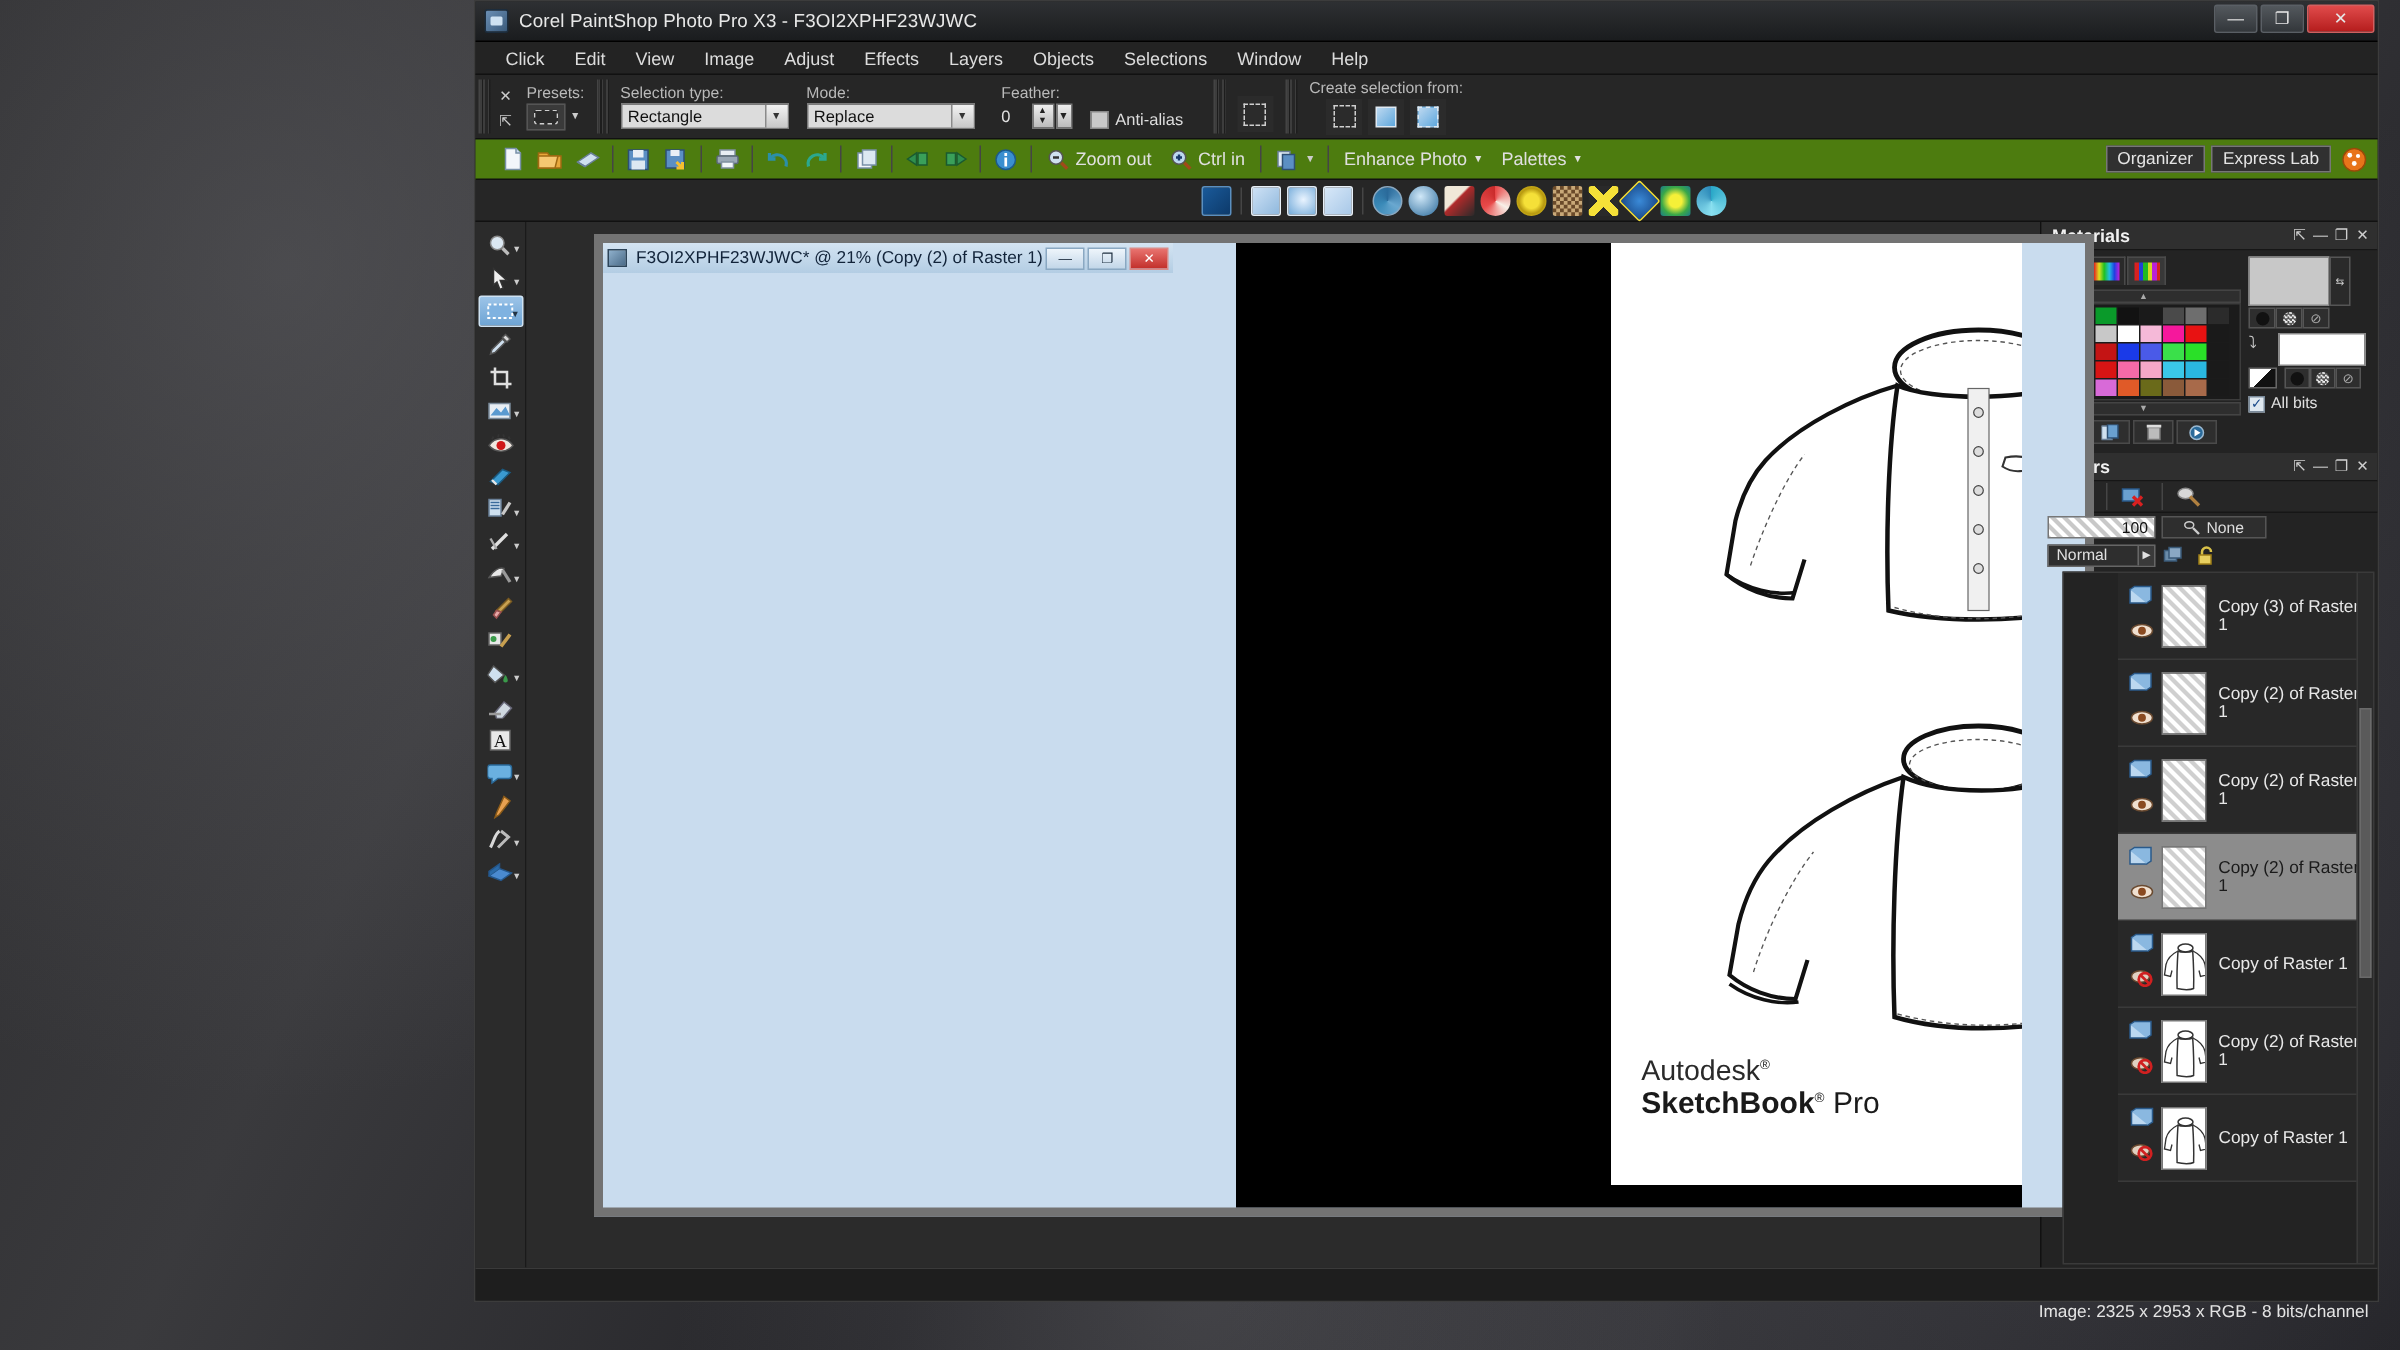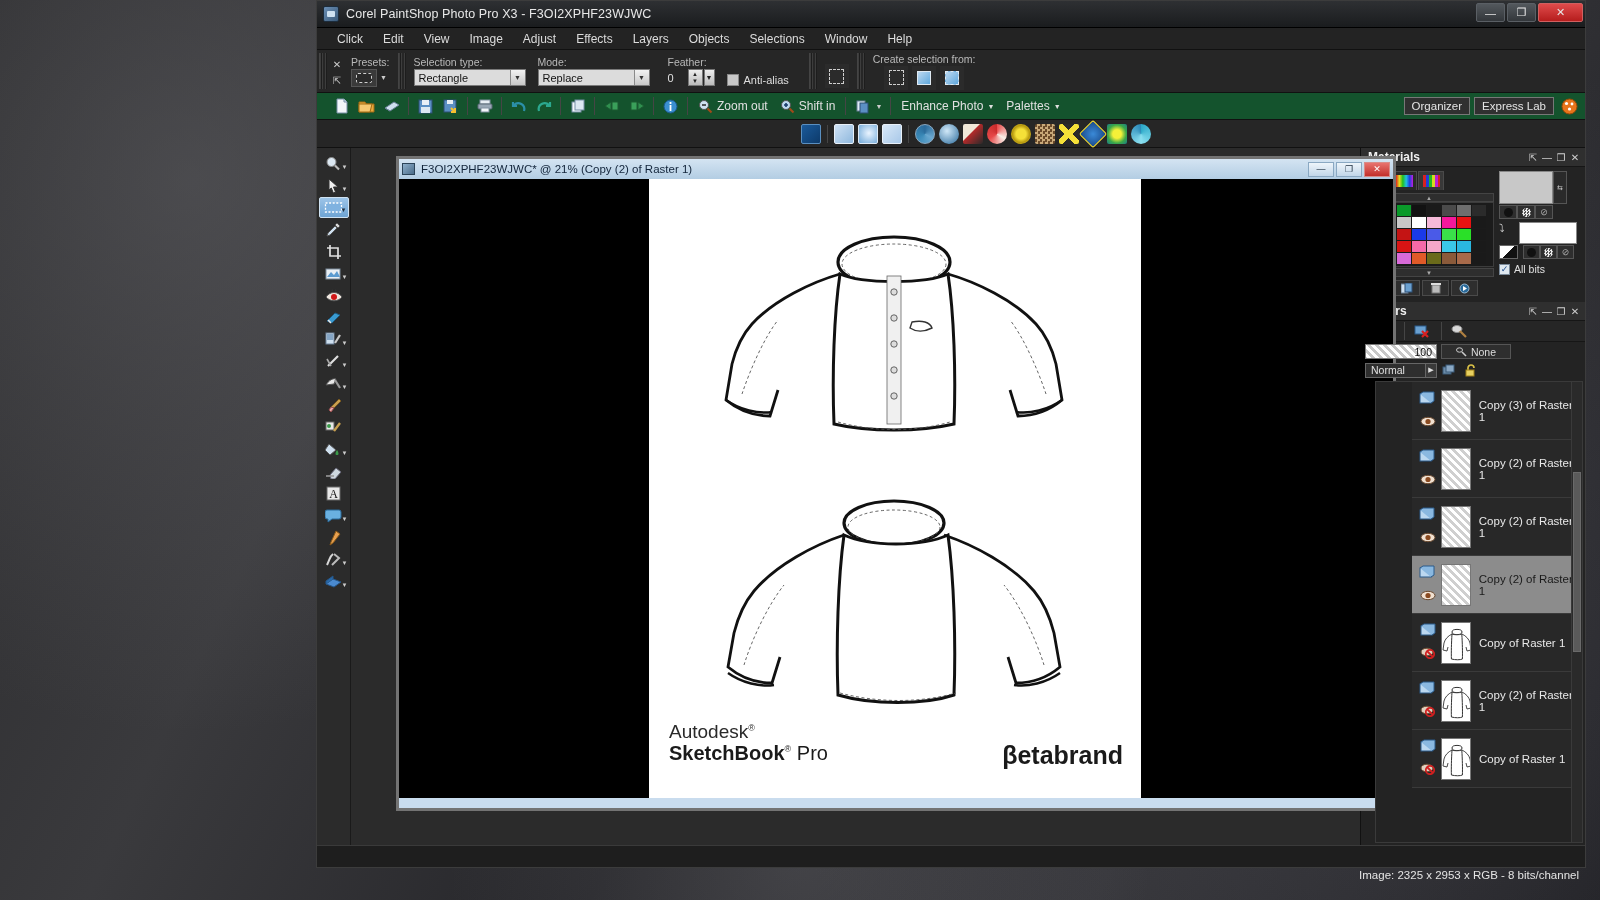--- a/index.html
+++ b/index.html
@@ -65,21 +65,21 @@
   .spinarw{width:11px;height:17px;background:linear-gradient(180deg,#eee,#bbb);border:1px solid #777;
     display:flex;align-items:center;justify-content:center;font-size:7px;color:#222;margin-left:1px;}
   .chk{display:flex;align-items:center;gap:5px;color:#ddd;font-size:11px;}
   .chkbox{width:12px;height:12px;background:#c8c8c8;border:1px solid #888;}
   .selbtn{width:24px;height:24px;background:#2b2b2b;border:1px solid transparent;
     display:flex;align-items:center;justify-content:center;}
   .sq-marq{width:15px;height:15px;border:1px dashed #cfcfcf;}
   .sq-blue{width:14px;height:14px;background:linear-gradient(135deg,#bcd8f0,#5fa8dd);border:1px solid #dfe9f2;}
 
   
-  .toolbar{height:27px;background:#14532d;display:flex;align-items:center;
+  .toolbar{height:27px;background:#4d7c0f;display:flex;align-items:center;
     border-bottom:1px solid #111;position:relative;}
   .tb-ico{width:25px;height:22px;display:flex;align-items:center;justify-content:center;}
   .sep{width:1px;height:18px;background:#454545;margin:0 4px;}
   .tb-txt{color:#e0e0e0;font-size:12px;padding:0 6px;display:flex;align-items:center;gap:4px;}
   .pillbtn{height:18px;border:1px solid #777;background:#303030;color:#e4e4e4;font-size:11.5px;
     display:flex;align-items:center;padding:0 7px;margin-left:4px;}
 
   
   .fxbar{height:28px;background:#262626;display:flex;align-items:center;
     border-bottom:1px solid #111;padding-left:0;}
@@ -88,21 +88,21 @@
   
   .workspace{flex:1;display:flex;background:#2b2b2b;position:relative;overflow:hidden;}
   .toolpal{width:34px;background:#2b2b2b;border-right:1px solid #1a1a1a;padding-top:5px;
     display:flex;flex-direction:column;align-items:center;gap:1px;}
   .tool{width:30px;height:21px;display:flex;align-items:center;justify-content:center;position:relative;}
   .tool.active{background:linear-gradient(180deg,#9cc4e8,#6ea4d4);border:1px solid #cfe2f2;border-radius:2px;}
   .tool .car{position:absolute;right:1px;bottom:4px;font-size:6px;color:#ccc;}
 
   .docarea{flex:1;background:#2b2b2b;padding:6px 8px 8px 8px;position:relative;}
   .docwin{position:absolute;left:45px;top:8px;width:1000px;height:655px;
-    background:#c9dcee;border:3px solid #737373;display:flex;flex-direction:column;}
+    background:#c9dcee;border:6px solid #737373;display:flex;flex-direction:row;gap:42px;}
   .doctitle{height:20px;background:linear-gradient(180deg,#d4e4f2,#b3cde3);display:flex;align-items:center;
     padding:0 3px;}
   .doctitle .di{width:13px;height:12px;background:linear-gradient(135deg,#8fb0cc,#4a6b88);
     border:1px solid #2c4459;margin-right:6px;flex:none;}
   .doctitle .dt{color:#12243a;font-size:11.5px;flex:1;}
   .dwb{width:26px;height:15px;border:1px solid #8aa8c2;background:linear-gradient(180deg,#eef5fb,#c2d6e8);
     margin-left:2px;display:flex;align-items:center;justify-content:center;font-size:9px;color:#1a2b3c;}
   .dwb.close{background:linear-gradient(180deg,#e8736f,#c22f2a);border-color:#d98b88;color:#fff;}
   .canvaswrap{flex:1;background:#000;position:relative;overflow:hidden;}
   .paper{position:absolute;left:250px;top:0;width:492px;height:628px;background:#fff;}
@@ -362,21 +362,21 @@
             <path d="M4 6h4" stroke="#333" stroke-width="1.6"></path>
           </svg>
         <span>Zoom out</span>
       </div>
       <div class="tb-txt">
         <svg width="15" height="15" viewBox="0 0 15 15">
             <circle cx="6" cy="6" r="4.5" fill="#bcd8f0" stroke="#555"></circle>
             <path d="M9.5 9.5l4 4" stroke="#a04a1a" stroke-width="2.2"></path>
             <path d="M4 6h4M6 4v4" stroke="#1a3a6a" stroke-width="1.6"></path>
           </svg>
-        <span>Shift in</span>
+        <span>Ctrl in</span>
       </div>
       <div class="sep"></div>
       <div class="tb-ico">
         <svg width="15" height="15" viewBox="0 0 15 15">
             <rect x="2" y="2" width="8" height="10" fill="#e0ecf6" stroke="#6a8098"></rect>
             <rect x="5" y="4" width="8" height="10" fill="#5b8fc4" stroke="#2d4f74"></rect>
           </svg>
       </div>
       <span style="color:#ccc;font-size:7px;margin-right:4px;">▼</span>
       <div class="sep"></div>

